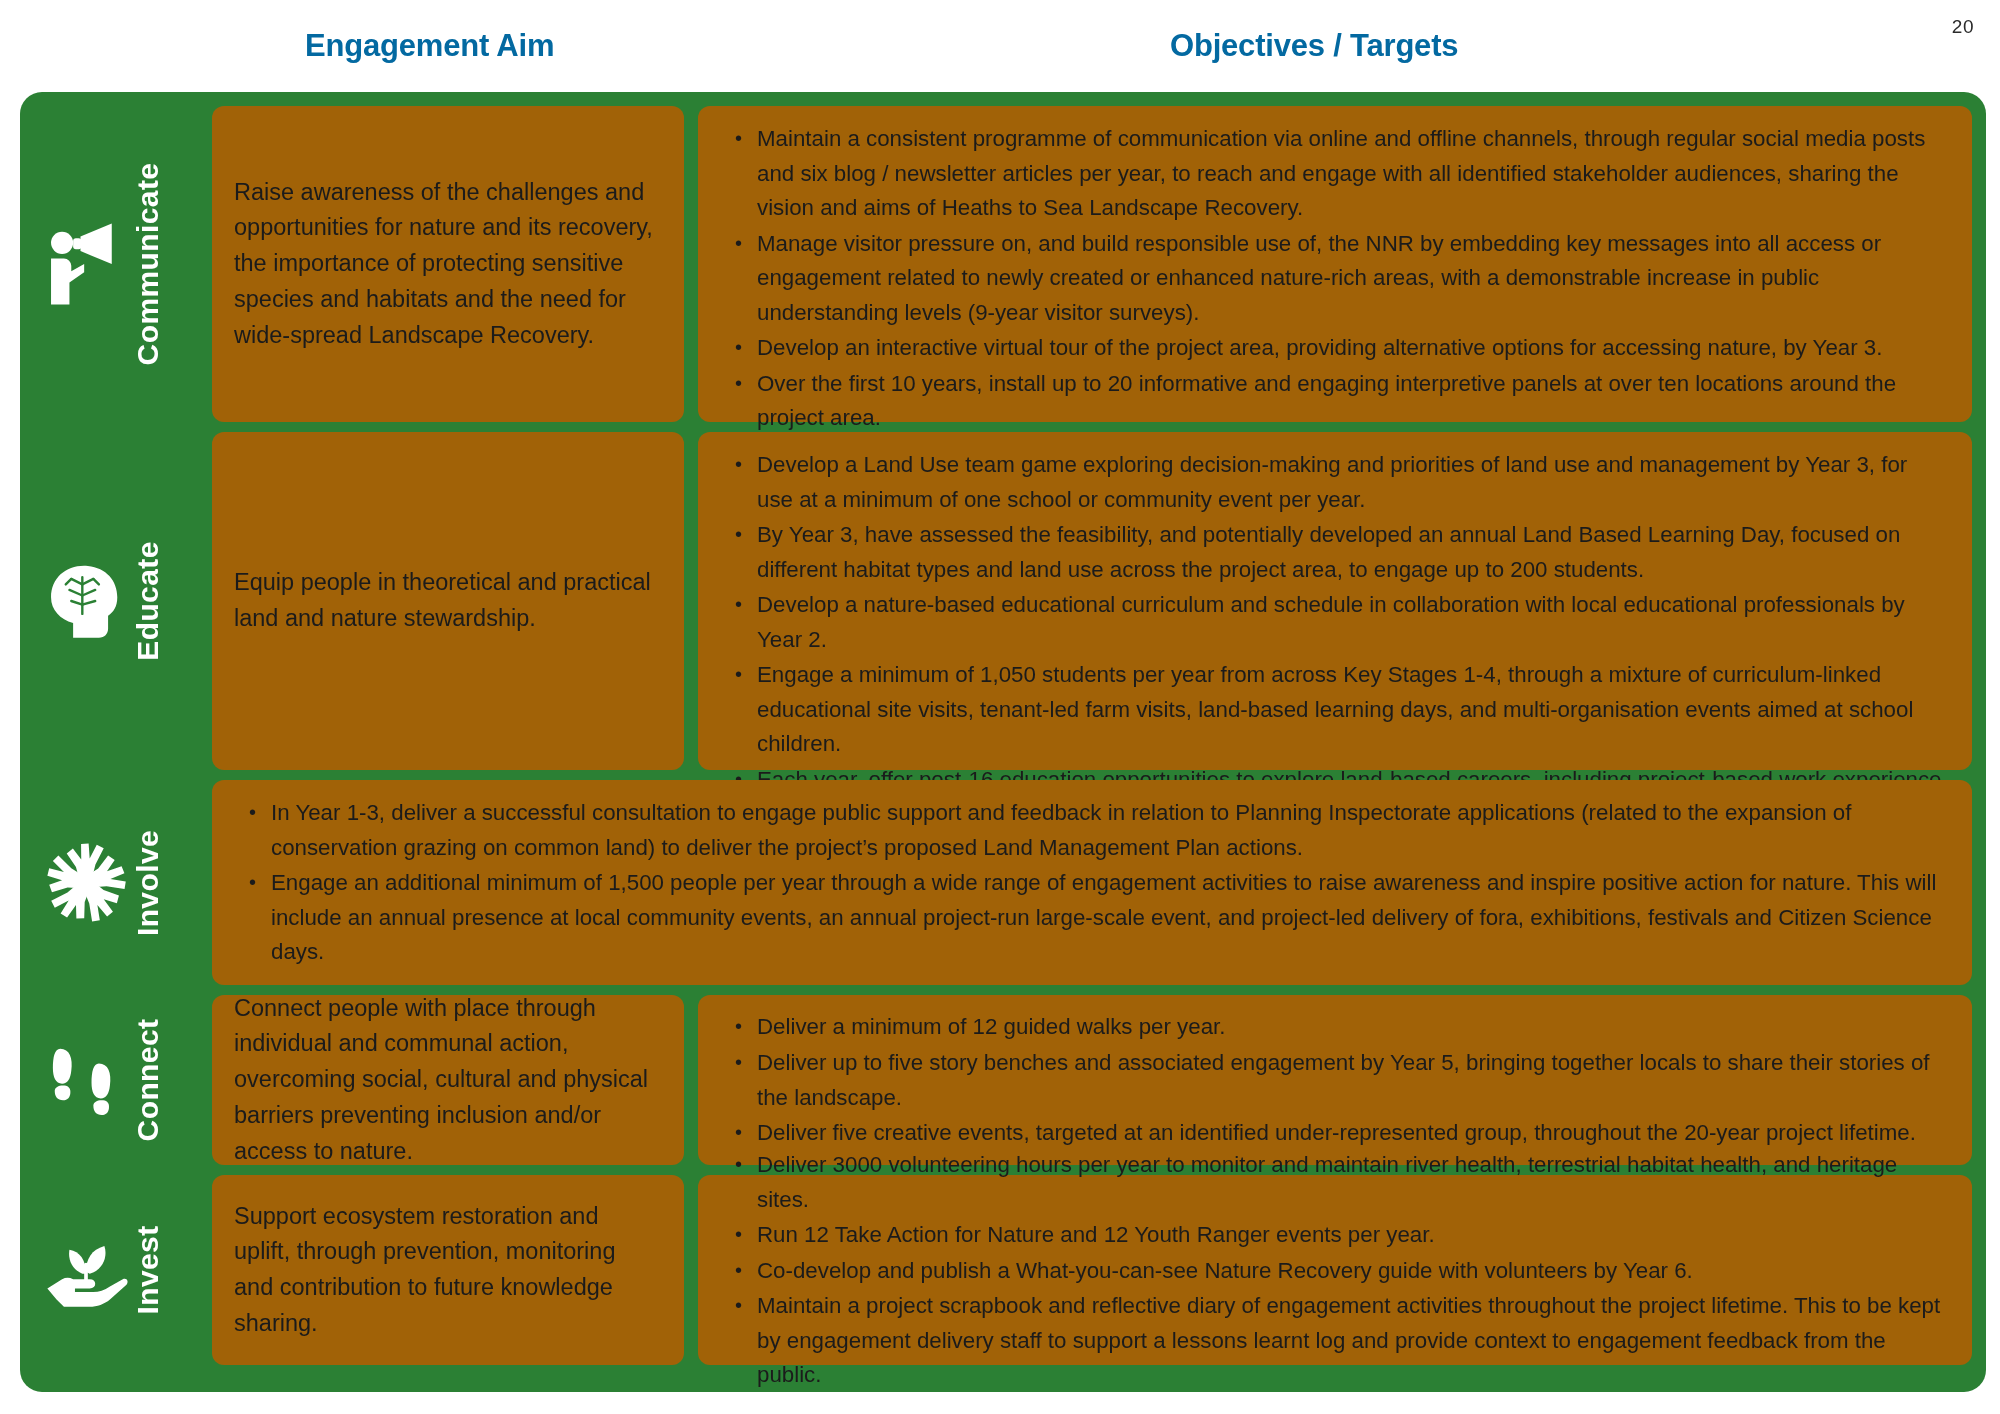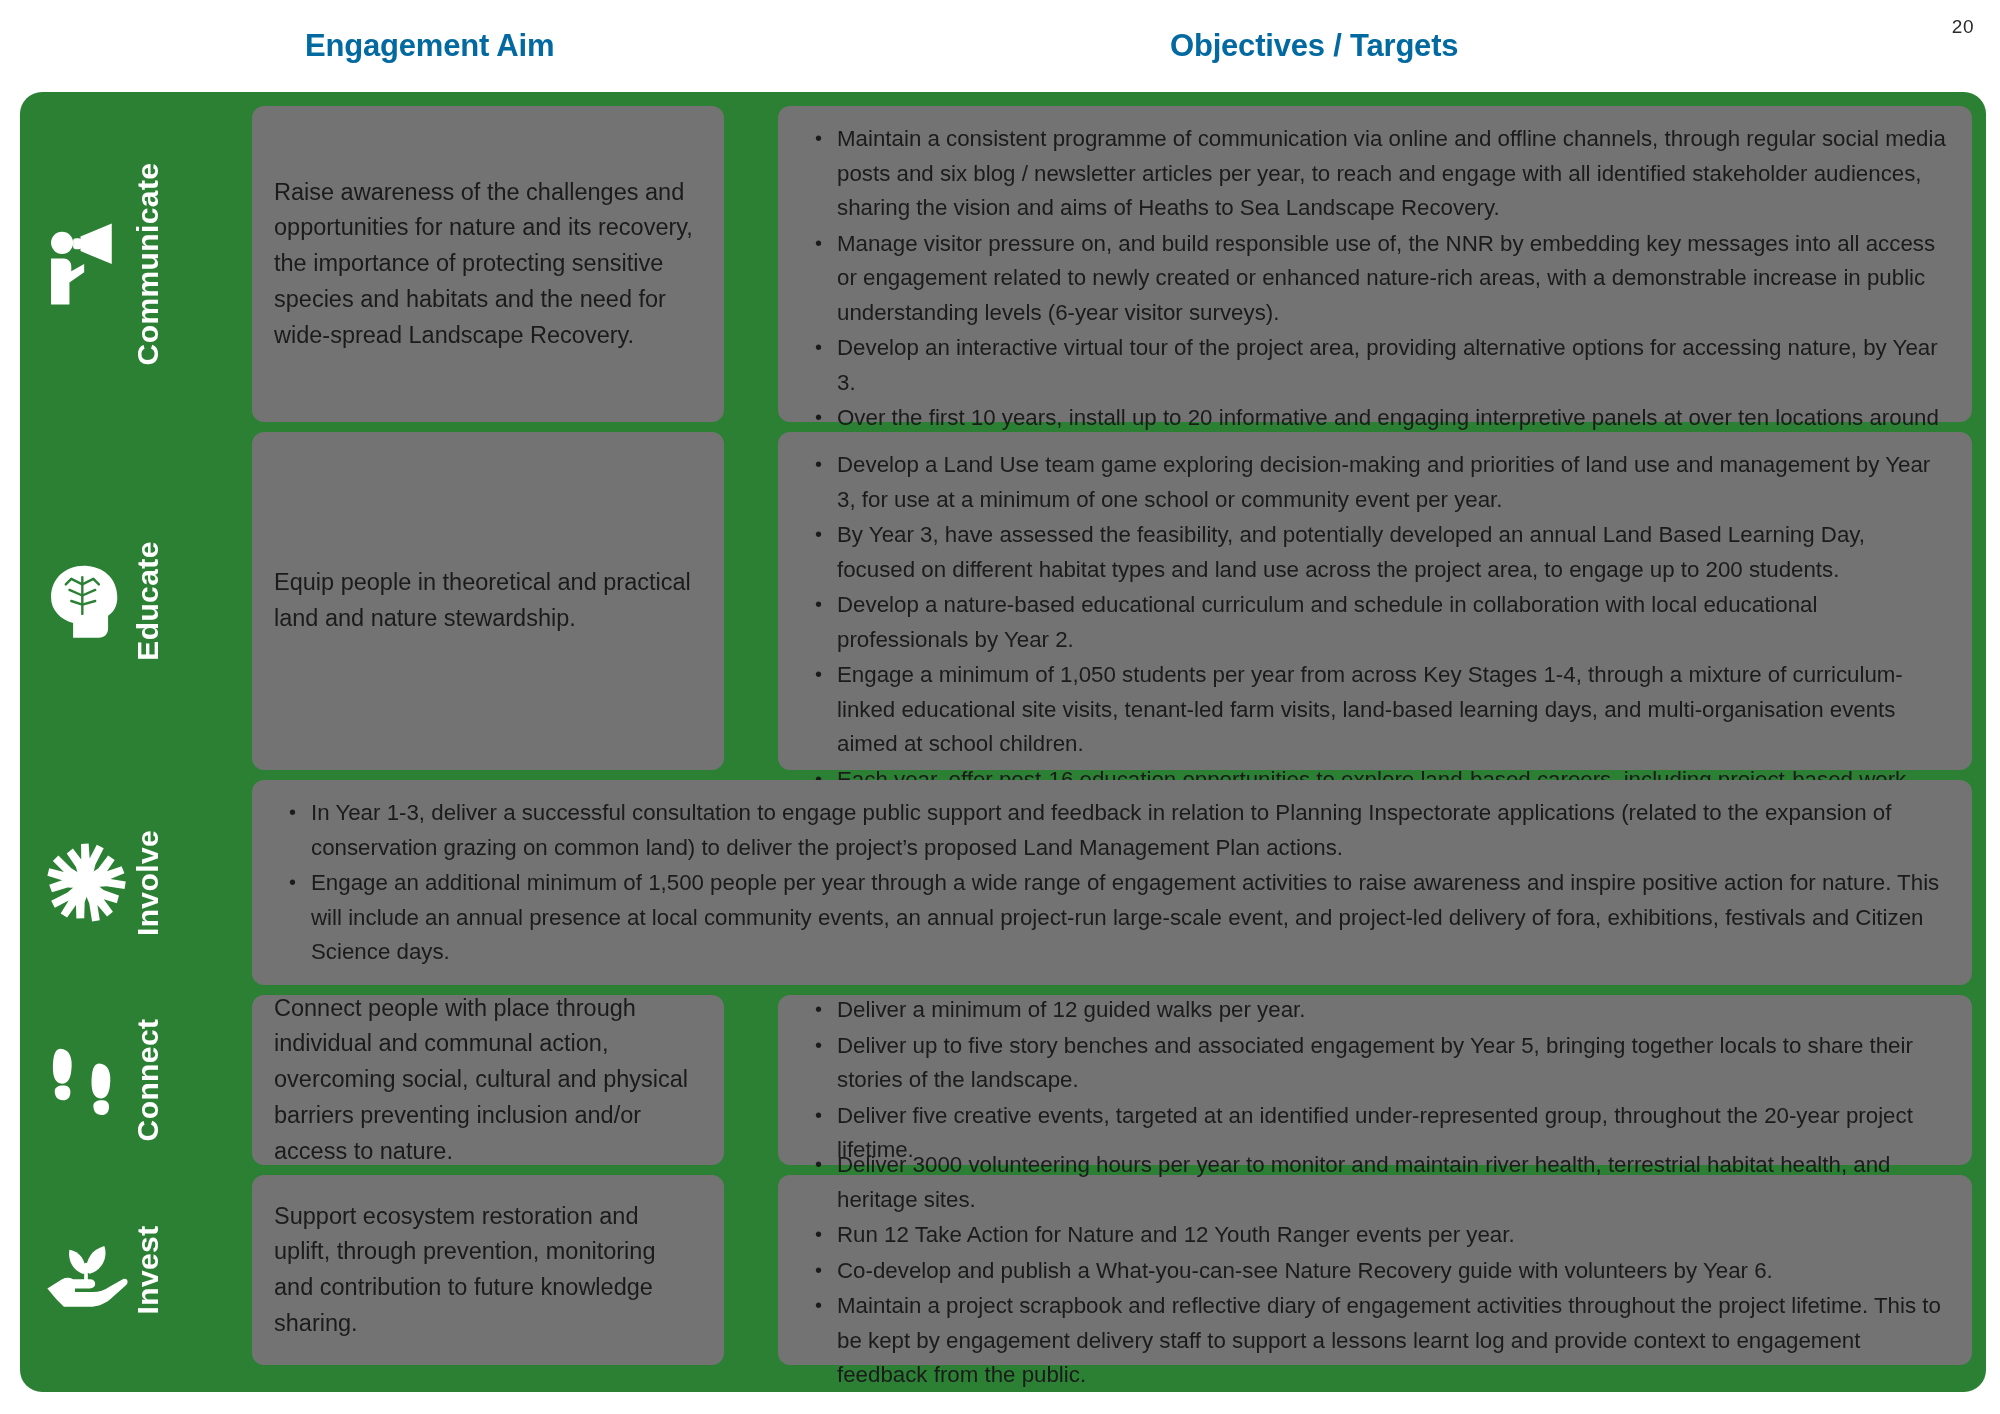--- a/index.html
+++ b/index.html
@@ -113,23 +113,22 @@
     transform-origin: center center;
     color: #ffffff;
     font-size: 30px;
     font-weight: bold;
     letter-spacing: 0.4px;
     white-space: nowrap;
   }
 
   
   .card {
-    background: #737373;
+    background: #a16207;
     border-radius: 12px;
-    margin-left: 40px;
   }
 
   .aim-card {
     flex: 0 0 472px;
     width: 472px;
     margin-right: 14px;
     display: flex;
     align-items: center;
     padding: 14px 28px 14px 22px;
   }
@@ -201,21 +200,21 @@
     </svg>
           </div>
           <div class="aim-label">Communicate</div>
         </div>
         <div class="card aim-card">
           <div class="aim-text">Raise awareness of the challenges and opportunities for nature and its recovery, the importance of protecting sensitive species and habitats and the need for wide-spread Landscape Recovery.</div>
         </div>
         <div class="card targets-card">
           <ul class="targets-list">
             <li>Maintain a consistent programme of communication via online and offline channels, through regular social media posts and six blog / newsletter articles per year, to reach and engage with all identified stakeholder audiences, sharing the vision and aims of Heaths to Sea Landscape Recovery.</li>
-            <li>Manage visitor pressure on, and build responsible use of, the NNR by embedding key messages into all access or engagement related to newly created or enhanced nature-rich areas, with a demonstrable increase in public understanding levels (6-year visitor surveys).</li>
+            <li>Manage visitor pressure on, and build responsible use of, the NNR by embedding key messages into all access or engagement related to newly created or enhanced nature-rich areas, with a demonstrable increase in public understanding levels (9-year visitor surveys).</li>
             <li>Develop an interactive virtual tour of the project area, providing alternative options for accessing nature, by Year 3.</li>
             <li>Over the first 10 years, install up to 20 informative and engaging interpretive panels at over ten locations around the project area.</li>
             <li>Co-develop up to three educational, accessible trails on local heritage and history and local nature conservation by Year 3.</li>
           </ul>
         </div>
       </div>
       <div class="row r2">
         <div class="aim-strip">
           <div class="aim-icon">
     <svg viewBox="0 0 100 100" fill="#ffffff" xmlns="http://www.w3.org/2000/svg">

